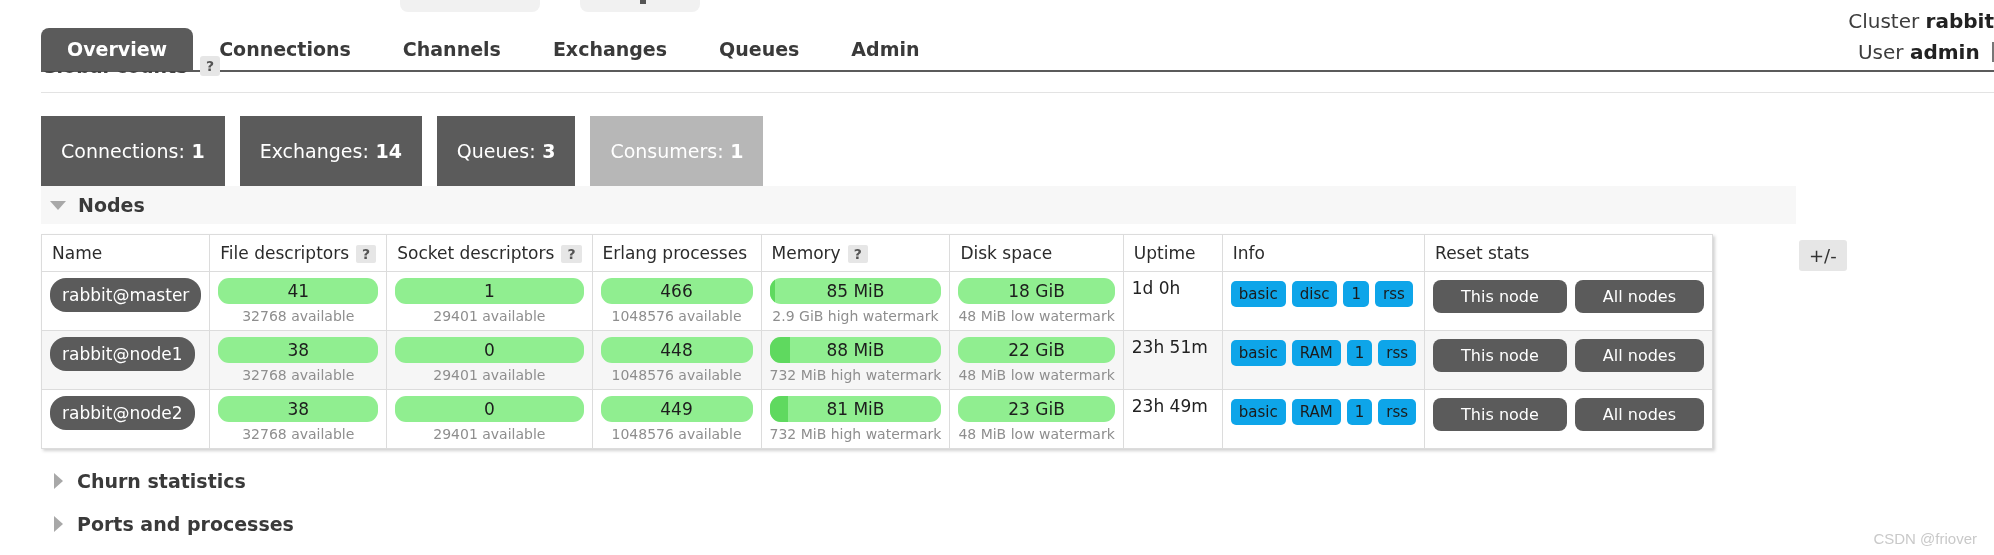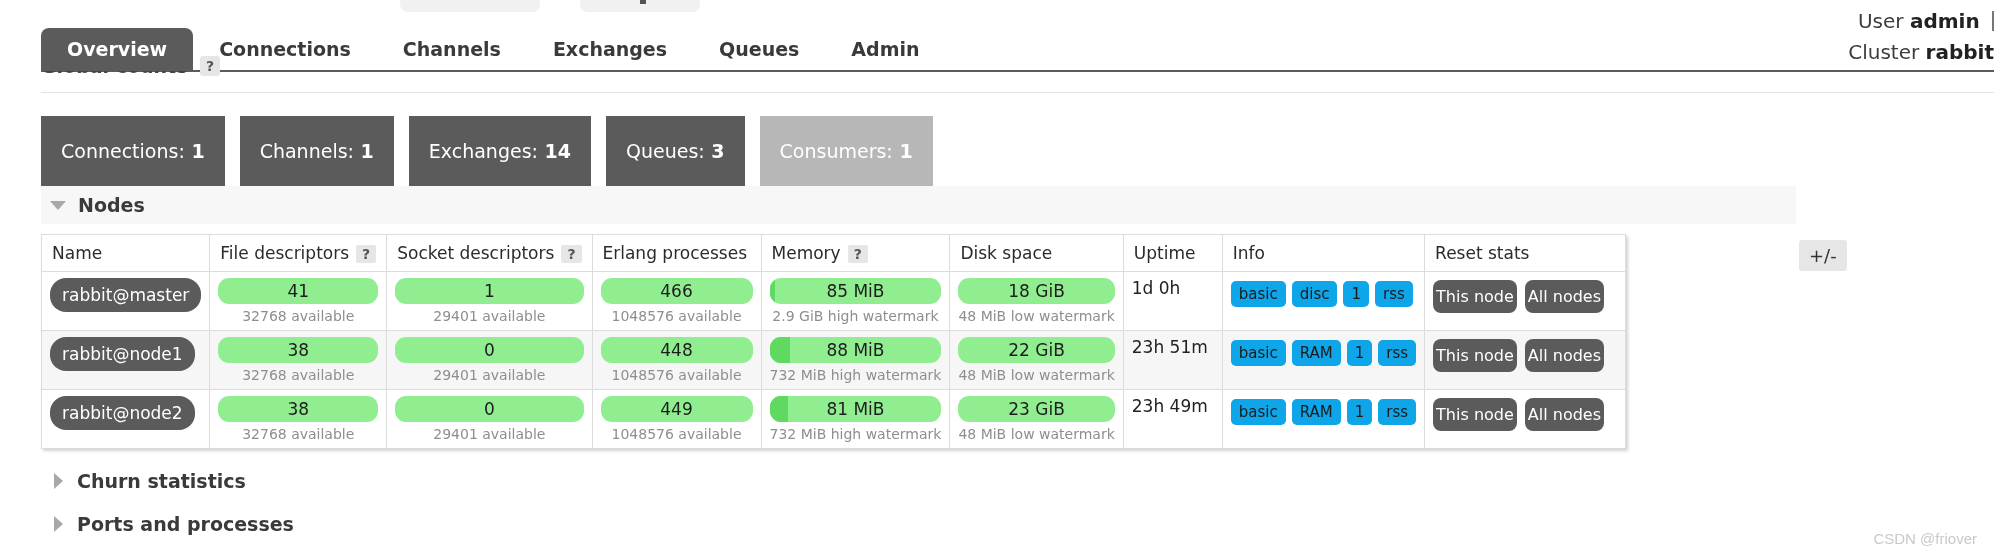--- a/index.html
+++ b/index.html
@@ -297,21 +297,21 @@
     white-space: nowrap;
   }
 
   
   .reset-btns { display: flex; gap: 8px; padding-top: 2px; }
   .btn-dark {
     background: #5b5b5b;
     color: #ffffff;
     font-size: 16px;
     border-radius: 8px;
-    padding: 7px 3px;
+    padding: 7px 28px;
     white-space: nowrap;
     cursor: pointer;
   }
 
   
   .plusminus {
     position: absolute;
     left: 1799px;
     top: 240px;
     background: #e6e6e6;
@@ -348,27 +348,27 @@
 
 <div class="top-strip">
   <div class="top-chip c1"></div>
   <div class="top-chip c2">
     <span class="top-chip-tick"></span>
   </div>
 </div>
 
 <div class="info-block">
   <div class="line">
+    <span>Cluster</span>
+    <b>rabbit</b>
+  </div>
+  <div class="line">
     <span>User</span>
     <b>admin</b>
     <span class="info-cursor"></span>
-  </div>
-  <div class="line">
-    <span>Cluster</span>
-    <b>rabbit</b>
   </div>
 </div>
 
 <div class="global-counts">
   <span>Global counts</span>
   <span class="gc-help">?</span>
 </div>
 <div class="global-rule"></div>
 
 <div class="nav" id="nav">
@@ -376,21 +376,20 @@
     <div class="nav-tab">Connections</div>
     <div class="nav-tab">Channels</div>
     <div class="nav-tab">Exchanges</div>
     <div class="nav-tab">Queues</div>
     <div class="nav-tab">Admin</div>
   </div>
 <div class="nav-underline"></div>
 
 <div class="counters" id="counters">
     <div class="counter-pill"><span>Connections:</span><b> 1</b></div>
-    <div class="counter-pill"><span>Channels:</span><b> 1</b></div>
     <div class="counter-pill"><span>Exchanges:</span><b> 14</b></div>
     <div class="counter-pill"><span>Queues:</span><b> 3</b></div>
     <div class="counter-pill muted"><span>Consumers:</span><b> 1</b></div>
   </div>
 
 <div class="section-head">
   <span class="caret-down"></span>
   <span class="section-title">Nodes</span>
 </div>
 

